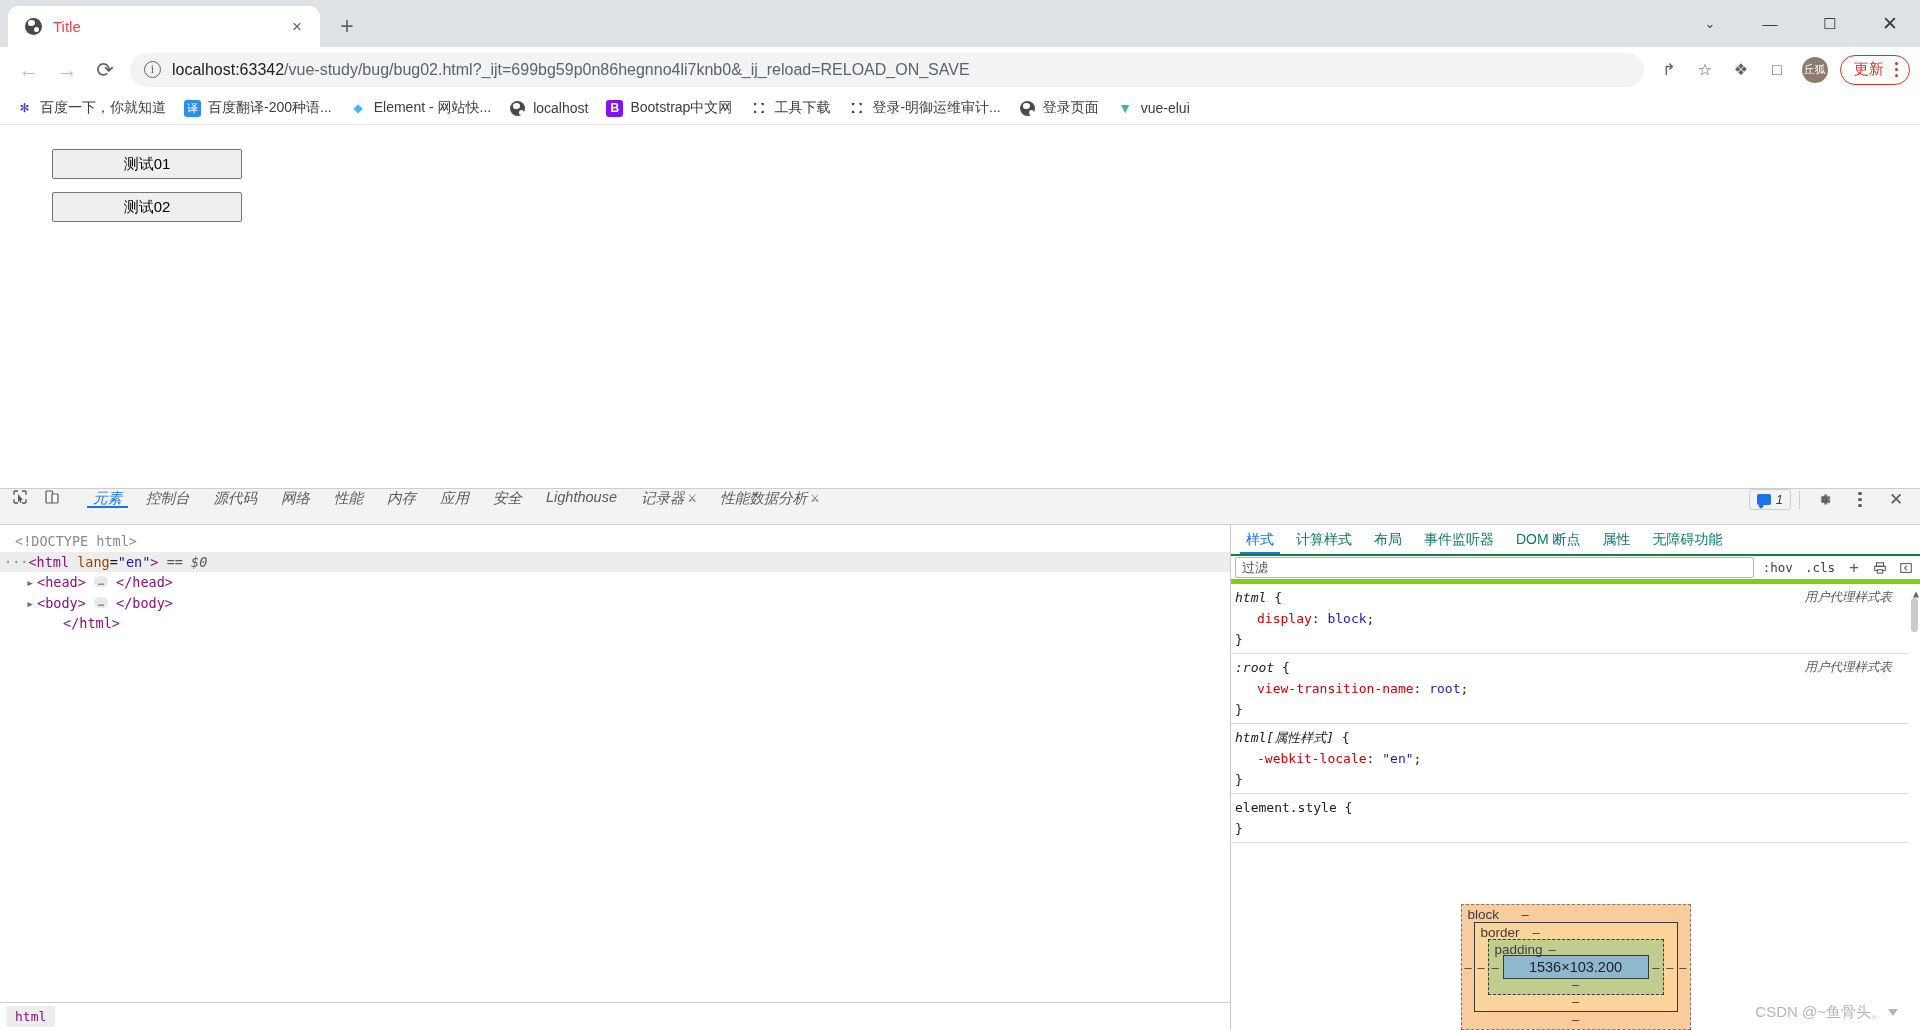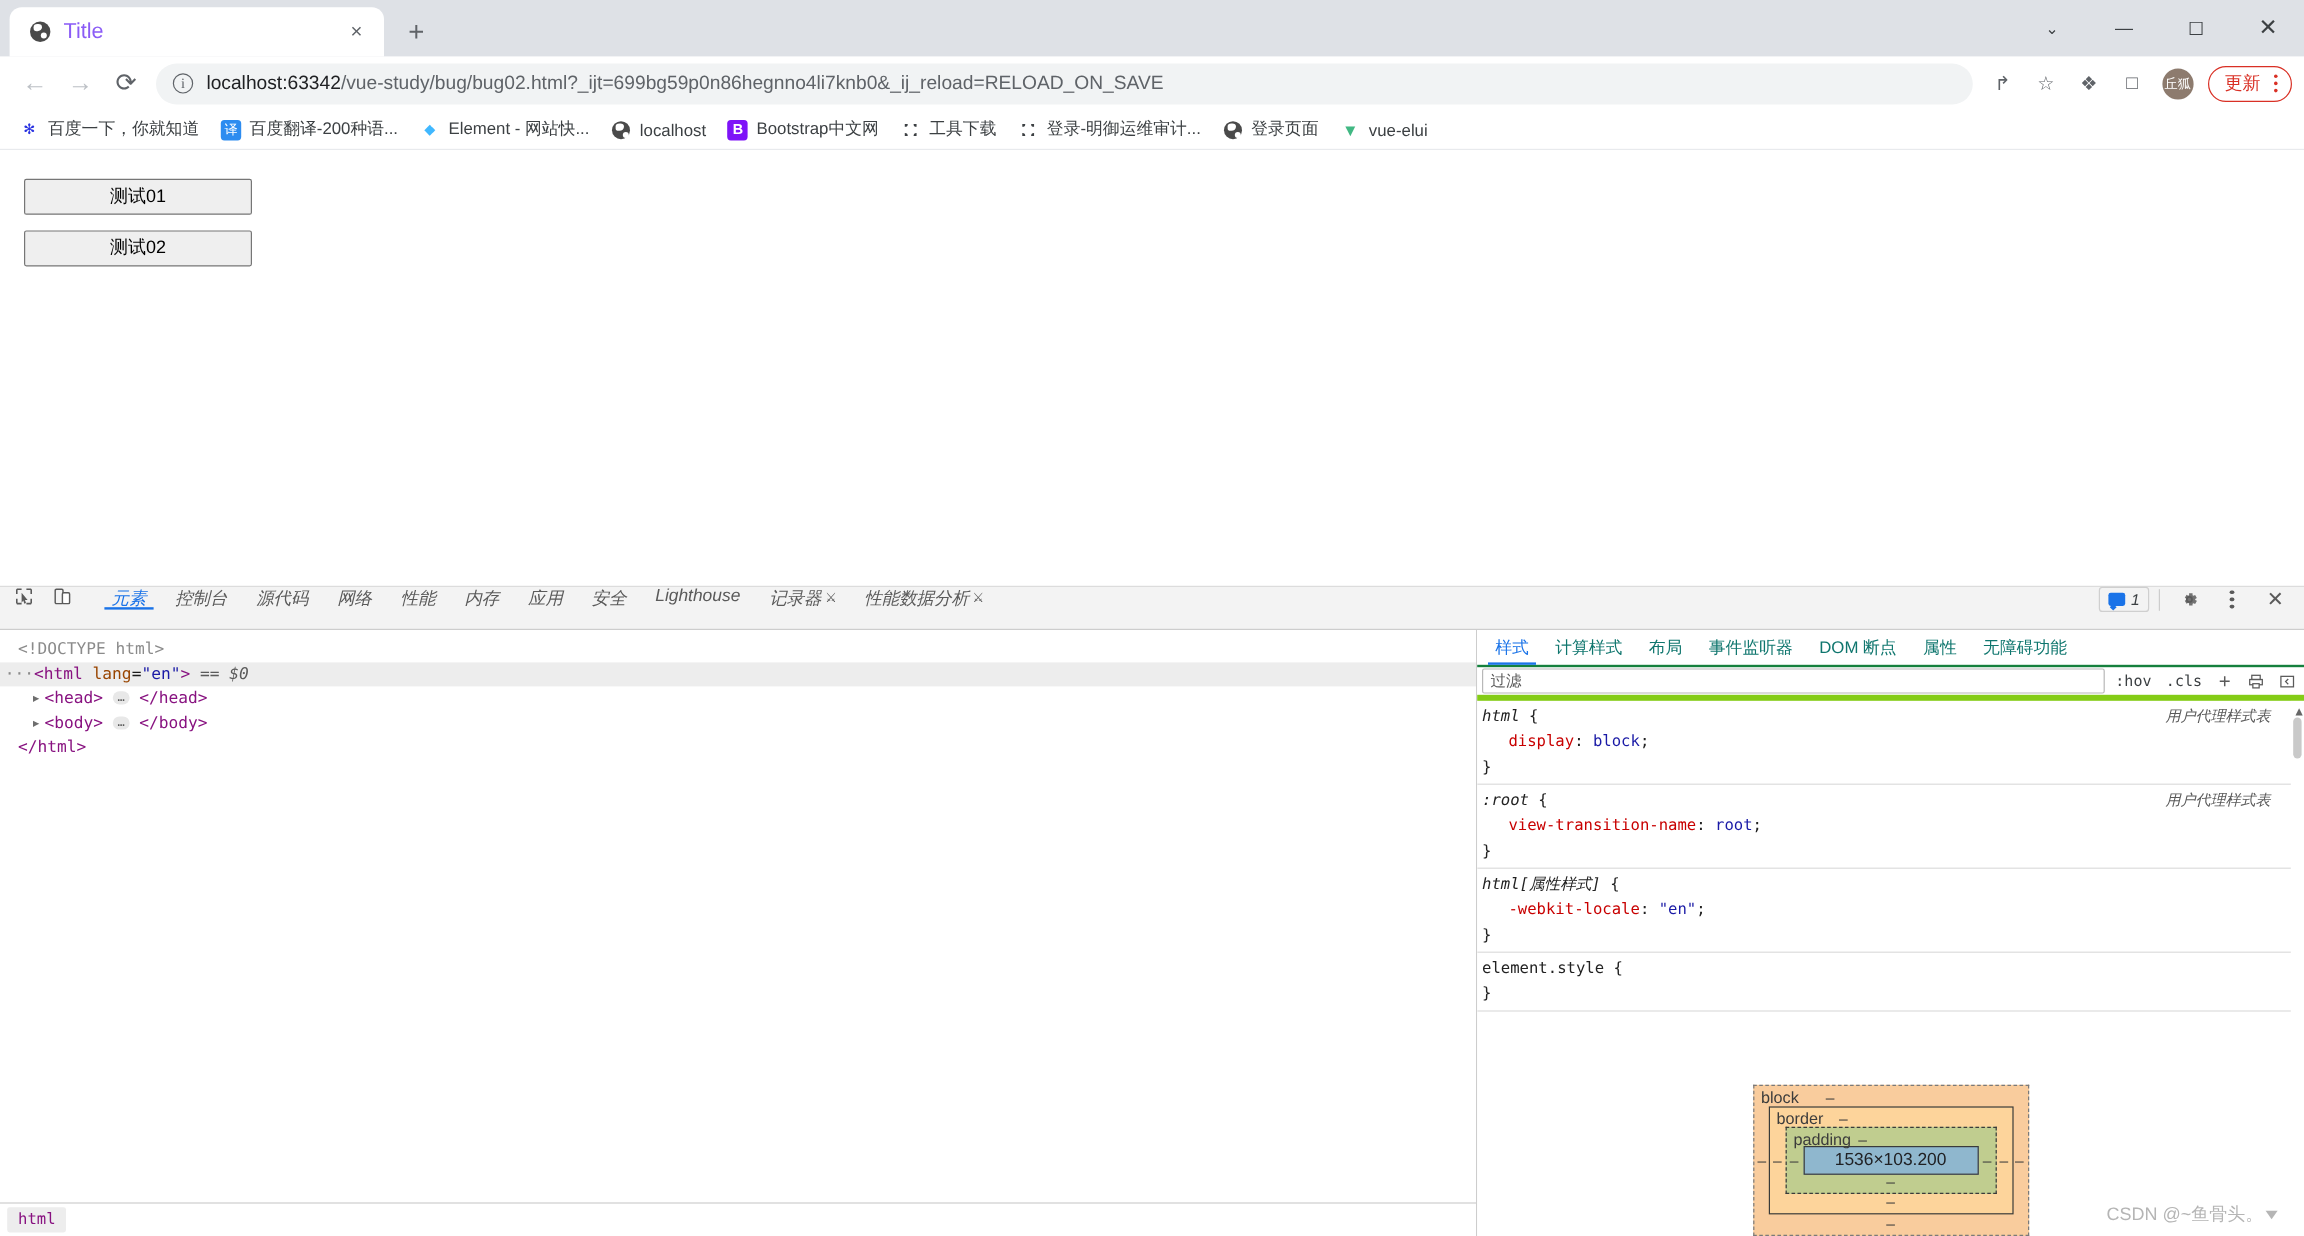--- a/index.html
+++ b/index.html
@@ -40,21 +40,21 @@
   }
   .globe::before{
     content:""; position:absolute; left:3px; top:2px; width:7px;height:6px;
     background:#fff; border-radius:50% 50% 60% 40%;
   }
   .globe::after{
     content:""; position:absolute; left:9px; top:9px; width:5px;height:5px;
     background:#fff; border-radius:50%;
   }
   .tab-title {
-    font-size: 18px; color: #8b5cf6; flex: 1;
+    font-size: 15px; color: #ef4444; flex: 1;
     white-space: nowrap; overflow: hidden; text-overflow: ellipsis;
   }
   .tab-close {
     width: 22px; height: 22px; display: flex; align-items: center; justify-content: center;
     color:#5f6368; font-size:17px; line-height:1; border-radius:50%;
   }
   .newtab {
     width: 34px; height: 34px; margin-left: 10px; margin-bottom: 4px;
     display:flex; align-items:center; justify-content:center;
     color:#5f6368; font-size: 23px; line-height: 1; border-radius:50%;
@@ -116,21 +116,21 @@
     overflow:hidden;
   }
   .bm {
     display:flex; align-items:center; gap:7px; padding: 4px 8px; border-radius:4px;
     font-size:14px; color:#3c4043; white-space:nowrap; flex:none;
   }
   .bm-ico { width:17px;height:17px;flex:none;display:flex;align-items:center;justify-content:center;
             font-size:12px; border-radius:3px; }
 
   
-  .viewport { background:#fff; flex:none; height: 363px; padding: 10px; position:relative; }
+  .viewport { background:#fff; flex:none; height: 363px; padding: 10px; position:relative;margin-left:32px; }
   .pg-btn {
     display:block; width: 190px; height: 30px; margin: 0 0 13px 10px;
     background:#efefef; border:1px solid #767676; border-radius:2px;
     font-size:15px; color:#000; font-family:"Liberation Sans",sans-serif;
     text-align:center; line-height:28px;
   }
   .pg-btn:first-child { margin-top: 14px; }
 
   
   .devtools { flex:1; display:flex; flex-direction:column; background:#fff;
@@ -410,21 +410,21 @@
     </div>
 
     <div class="dt-body">
 
       <div class="dom-pane">
         <div class="dom-tree" id="dom-tree">
             <div class="dom-line" style="padding-left: 15px;"><span class="cm">&lt;!DOCTYPE html&gt;</span></div>
             <div class="dom-line sel" style="padding-left: 4px;"><span class="cm">···</span><span class="tg">&lt;html</span> <span class="at">lang</span>=<span class="av">"en"</span><span class="tg">&gt;</span> <span class="dollar">== $0</span></div>
             <div class="dom-line" style="padding-left: 26px;"><span class="arrow">▸</span><span class="tg">&lt;head&gt;</span> <span class="dots">…</span> <span class="tg">&lt;/head&gt;</span></div>
             <div class="dom-line" style="padding-left: 26px;"><span class="arrow">▸</span><span class="tg">&lt;body&gt;</span> <span class="dots">…</span> <span class="tg">&lt;/body&gt;</span></div>
-            <div class="dom-line" style="padding-left: 15px;"><span class="tg">&lt;/html&gt;</span></div>
+            <div class="dom-line" style="padding-left: 15px; margin-left: 48px;"><span class="tg">&lt;/html&gt;</span></div>
           </div>
         <div class="dom-breadcrumb">
           <span class="crumb">html</span>
         </div>
       </div>
 
       <div class="styles-pane">
         <div class="sp-tabs">
           <div class="sp-tab active">
               <span>样式</span>

